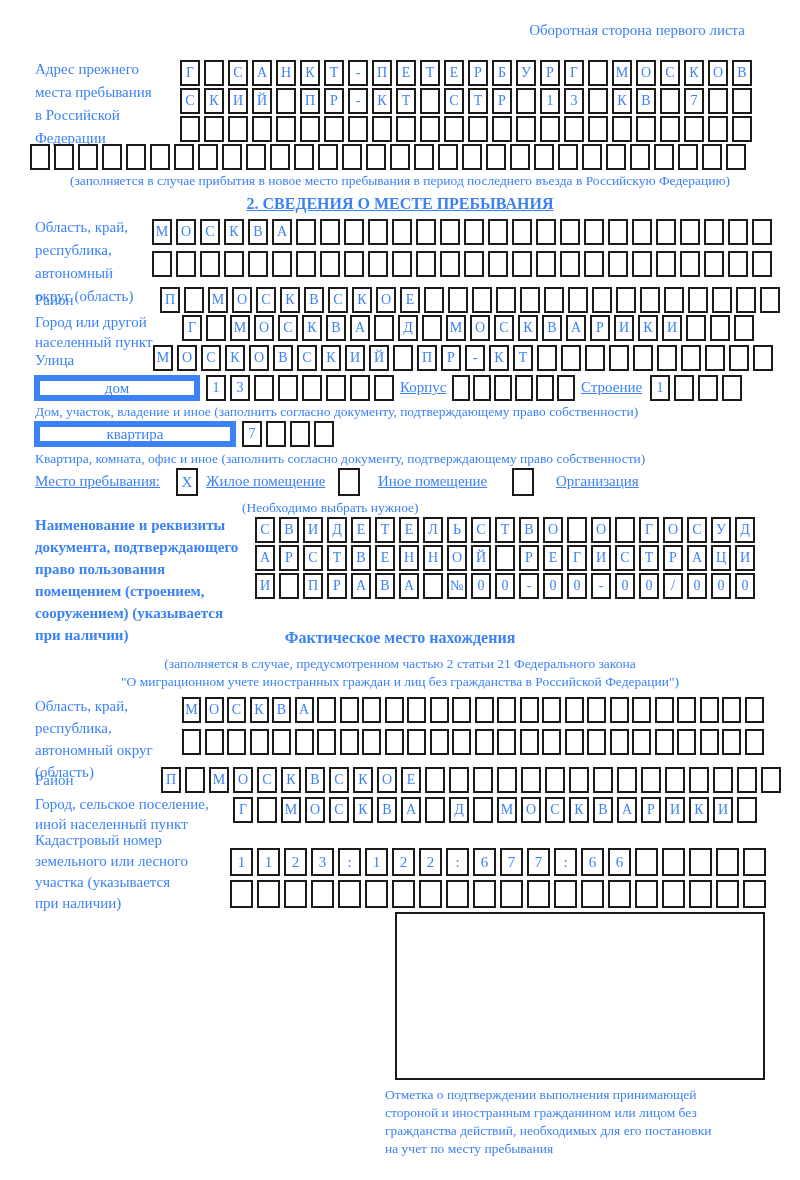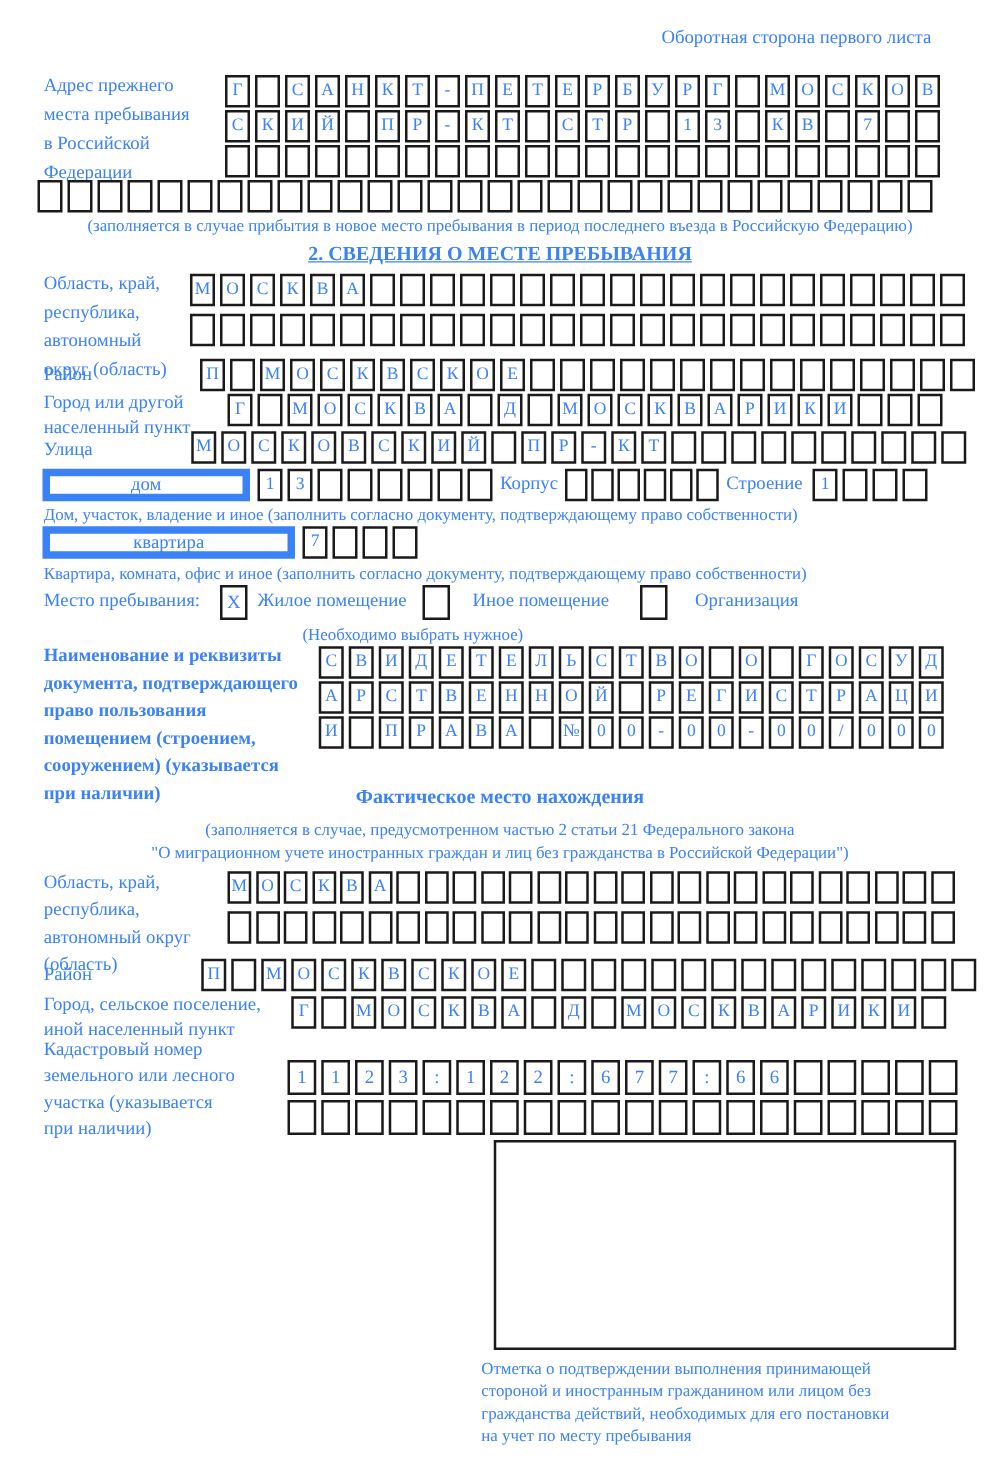--- a/index.html
+++ b/index.html
@@ -15,21 +15,21 @@
   .grid.lg .cell{width:23px;height:28px;font-size:15px}
   .lbl{position:absolute;font-size:15px;line-height:22px;white-space:pre-line;}
   .lbl.lh20{line-height:20px}.lbl.lh21{line-height:21px}.lbl.lh23{line-height:23px}
   .note{position:absolute;font-size:13.5px;white-space:pre-line;}
   .center{left:0;right:0;text-align:center;}
   .title{position:absolute;left:0;right:0;text-align:center;font-weight:bold;font-size:16px;}
   .bigbox{position:absolute;box-sizing:border-box;border:6px solid #3b82f6;
           display:flex;align-items:center;justify-content:center;font-size:15px;}
   .markbox{position:absolute;box-sizing:border-box;width:22px;height:28px;border:2px solid #1a1a1a;
            display:flex;align-items:center;justify-content:center;font-size:15px;}
-  .opt{position:absolute;font-size:15px;}
+  .opt{position:absolute;font-size:15px;text-decoration:underline;}
   .stamp{position:absolute;box-sizing:border-box;border:2px solid #1a1a1a;background:#fff;}
 </style>
 </head>
 <body>
 
 <div class="page">
 
   <div class="abs" style="right:55px;top:22px;font-size:15px;">Оборотная сторона первого листа</div>
 
   <div class="lbl lh23" style="left:35px;top:58px;">Адрес прежнего

